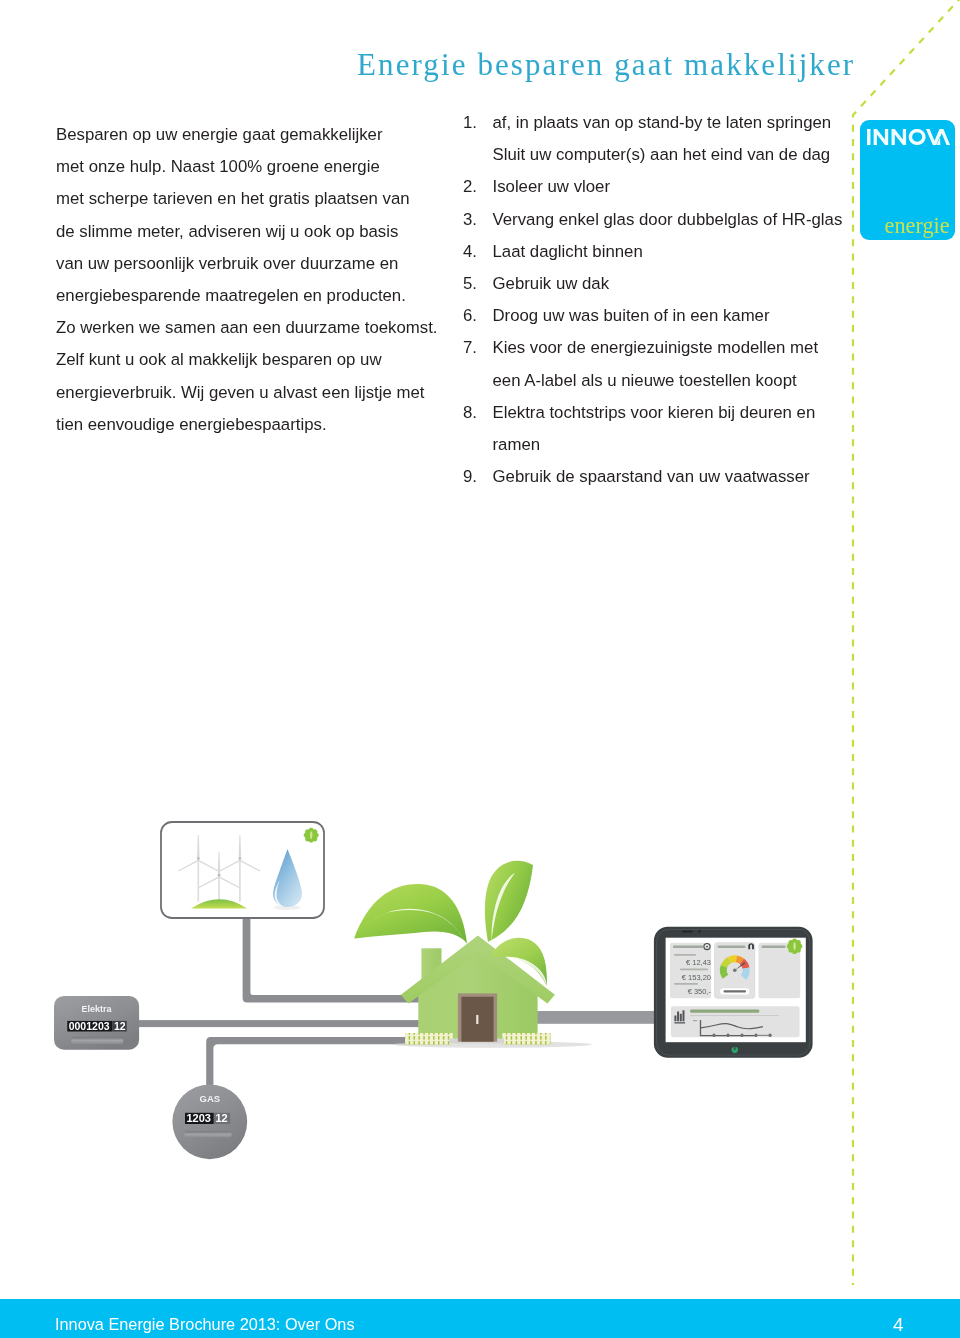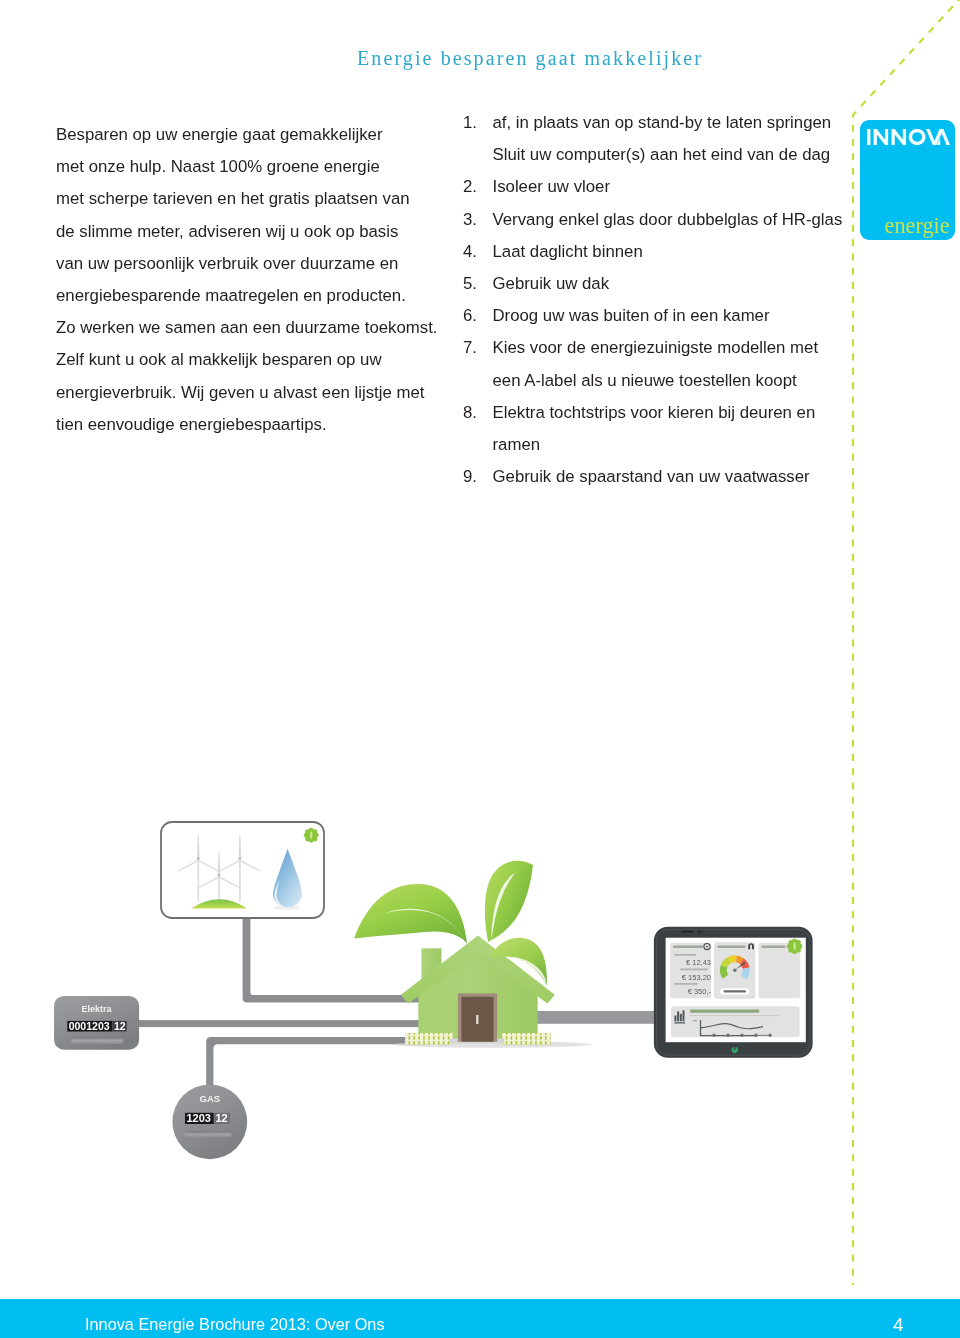--- a/index.html
+++ b/index.html
@@ -1,34 +1,34 @@
 <!DOCTYPE html>
 <html><head>
 <meta charset="utf-8">
 <style>
 html,body{margin:0;padding:0;}
 body{width:960px;height:1338px;background:#ffffff;font-family:"Liberation Sans",sans-serif;overflow:hidden;position:relative;}
 .page{position:absolute;left:0;top:0;width:960px;height:1338px;overflow:hidden;}
-#title{position:absolute;left:357px;top:47px;font-family:"Liberation Serif",serif;font-size:20px;font-weight:400;color:#2EA8CD;letter-spacing:2.1px;white-space:nowrap;}
+#title{position:absolute;left:357px;top:47px;font-family:"Liberation Serif",serif;font-size:31px;font-weight:400;color:#2EA8CD;letter-spacing:2.1px;white-space:nowrap;}
 .body-text{font-size:16.8px;line-height:32.2px;color:#231f20;}
 #intro{position:absolute;left:56px;top:107px;width:400px;margin-top:12px;}
 #intro div{white-space:nowrap;}
 #tips{position:absolute;left:463px;top:107px;width:390px;margin:0;padding:0;list-style:none;}
 #tips li{position:relative;padding-left:29.5px;}
 #tips li .num{position:absolute;left:0;top:0;width:28px;text-align:left;}
 #tips li .txt{display:block;}
 #tips li .txt span{display:block;white-space:nowrap;}
 
 #logo{position:absolute;left:860px;top:120px;width:95px;height:120px;background:#00BDF2;border-radius:9px;overflow:hidden;}
 #logo .wordmark{position:absolute;left:7.2px;top:8.7px;}
 #logo .energie{position:absolute;left:0;bottom:3.2px;width:89.5px;text-align:right;font-family:"Liberation Serif",serif;font-size:22.2px;line-height:22.2px;color:#CBE24B;}
 #dashline{position:absolute;left:0;top:0;width:960px;height:1298px;pointer-events:none;}
 #illustration{position:absolute;left:0;top:780px;width:960px;height:420px;}
 #footer{position:absolute;left:0;top:1299px;width:960px;height:39px;background:#00BDF2;}
-#footer .ft{position:absolute;left:55px;top:16.5px;font-size:16.3px;line-height:16.3px;color:#ffffff;margin-left:30px;}
+#footer .ft{position:absolute;left:55px;top:16.5px;font-size:16.3px;line-height:16.3px;color:#ffffff;}
 #footer .pg{position:absolute;left:893px;top:15.5px;font-size:19px;line-height:19px;color:#ffffff;}
 </style>
 </head>
 <body>
 
 <div class="page">
   <div id="title">Energie besparen gaat makkelijker</div>
   <div id="intro" class="body-text">
       <div>Besparen op uw energie gaat gemakkelijker</div>
       <div>met onze hulp. Naast 100% groene energie</div>

